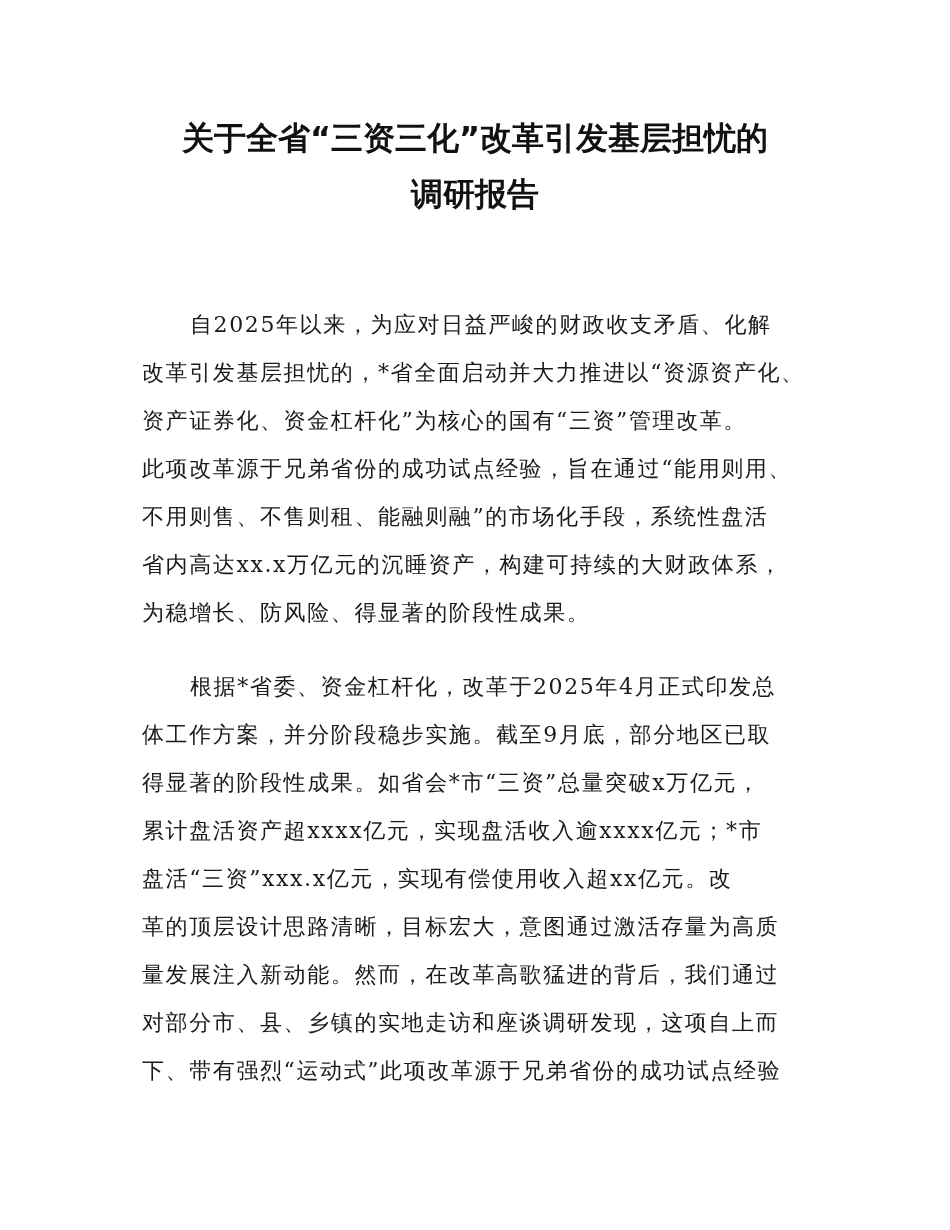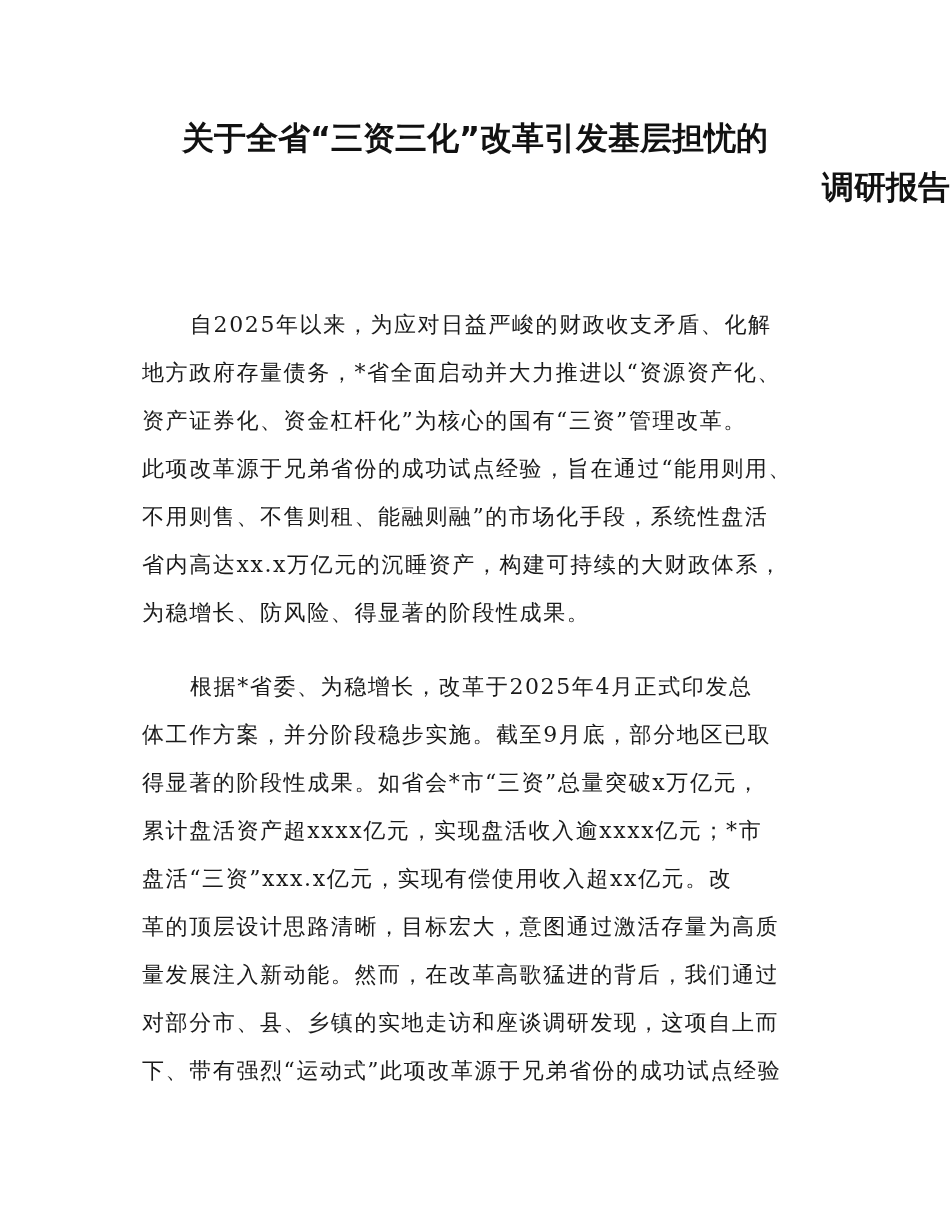--- a/index.html
+++ b/index.html
@@ -4,47 +4,47 @@
 <style>
   html, body { margin: 0; padding: 0; background: #ffffff; }
   body { width: 950px; height: 1230px; position: relative; overflow: hidden; }
   .page { position: absolute; left: 0; top: 0; width: 950px; height: 1230px; background: #ffffff; border-radius: 31px; }
   .title {
     position: absolute; left: 0; width: 950px; text-align: center;
     font-family: "DejaVu Sans", sans-serif; font-weight: bold;
     font-size: 32px; color: #111111; letter-spacing: 0px;
   }
   .title.l1 { top: 117px; }
-  .title.l2 { top: 166px; text-align: right; }
+  .title.l2 { top: 173px; }
   .line {
     position: absolute; left: 142px; width: 680px; white-space: nowrap;
     font-family: "DejaVu Serif", serif; font-size: 22px; color: #1a1a1a;
     letter-spacing: 1.6px; line-height: 28px;
   }
   .line.indent { left: 190px; }
 </style>
 </head>
 <body>
 
 <div class="page">
   <div class="title l1">关于全省“三资三化”改革引发基层担忧的</div>
   <div class="title l2">调研报告</div>
 
   <div>
     <div class="line indent" style="top:311px">自2025年以来，为应对日益严峻的财政收支矛盾、化解</div>
-    <div class="line" style="top:359px">地方政府存量债务，*省全面启动并大力推进以“资源资产化、</div>
+    <div class="line" style="top:359px">改革引发基层担忧的，*省全面启动并大力推进以“资源资产化、</div>
     <div class="line" style="top:407px">资产证券化、资金杠杆化”为核心的国有“三资”管理改革。</div>
     <div class="line" style="top:455px">此项改革源于兄弟省份的成功试点经验，旨在通过“能用则用、</div>
     <div class="line" style="top:503px">不用则售、不售则租、能融则融”的市场化手段，系统性盘活</div>
     <div class="line" style="top:551px">省内高达xx.x万亿元的沉睡资产，构建可持续的大财政体系，</div>
     <div class="line" style="top:599px">为稳增长、防风险、得显著的阶段性成果。</div>
   </div>
 
   <div>
-    <div class="line indent" style="top:673px">根据*省委、为稳增长，改革于2025年4月正式印发总</div>
+    <div class="line indent" style="top:673px">根据*省委、资金杠杆化，改革于2025年4月正式印发总</div>
     <div class="line" style="top:721px">体工作方案，并分阶段稳步实施。截至9月底，部分地区已取</div>
     <div class="line" style="top:769px">得显著的阶段性成果。如省会*市“三资”总量突破x万亿元，</div>
     <div class="line" style="top:817px">累计盘活资产超xxxx亿元，实现盘活收入逾xxxx亿元；*市</div>
     <div class="line" style="top:865px">盘活“三资”xxx.x亿元，实现有偿使用收入超xx亿元。改</div>
     <div class="line" style="top:913px">革的顶层设计思路清晰，目标宏大，意图通过激活存量为高质</div>
     <div class="line" style="top:961px">量发展注入新动能。然而，在改革高歌猛进的背后，我们通过</div>
     <div class="line" style="top:1009px">对部分市、县、乡镇的实地走访和座谈调研发现，这项自上而</div>
     <div class="line" style="top:1057px">下、带有强烈“运动式”此项改革源于兄弟省份的成功试点经验</div>
   </div>
 </div>

